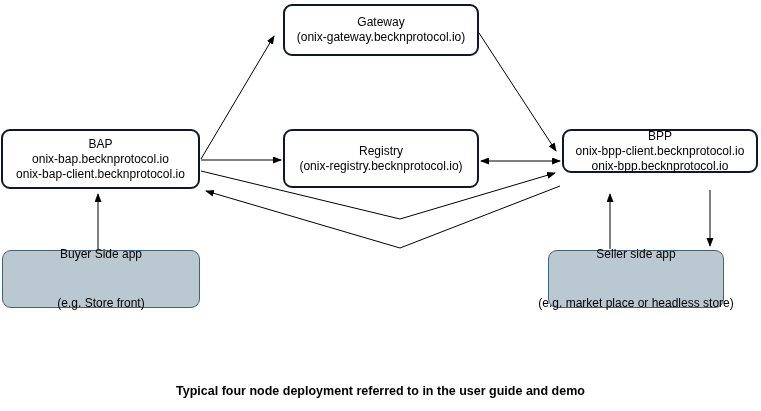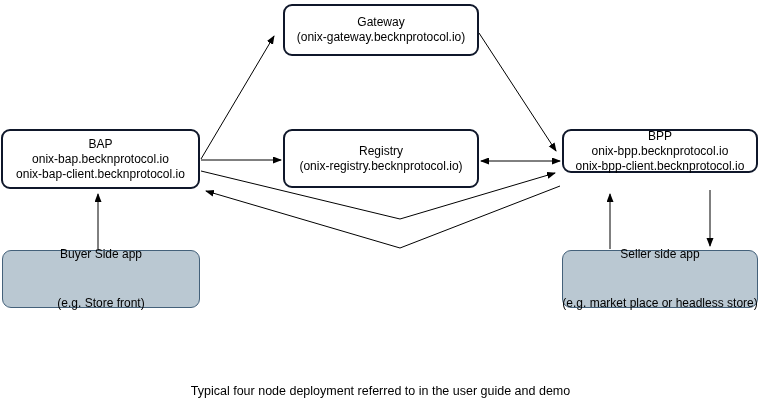--- a/index.html
+++ b/index.html
@@ -25,27 +25,28 @@
     color:#000000;
   }
   .node.white{background:#ffffff;border:2px solid #0f172a;}
   .node.app{background:#bac8d2;border:1px solid #44617a;gap:34px;}
   .node span{display:block;white-space:nowrap;}
   #node-gateway{left:283px;top:4px;width:196px;height:52px;}
   #node-registry{left:283px;top:129px;width:196px;height:59px;}
   #node-bap{left:1px;top:129px;width:199px;height:60px;align-items:center;}
   #node-bpp{left:562px;top:129px;width:196px;height:44px;}
   #node-buyer{left:2px;top:250px;width:198px;height:58px;}
-  #node-seller{left:562px;top:250px;width:196px;height:58px;}
+  #node-seller{left:548px;top:250px;width:176px;height:58px;}
   .caption{
     position:absolute;
     left:0;top:384px;width:761px;
     text-align:center;
     font-size:12.5px;
     color:#000000;
+    font-weight:bold;
   }
 </style>
 </head>
 <body>
 
 <div class="canvas">
 
   <svg class="edges-layer" width="761" height="411" viewBox="0 0 761 411" xmlns="http://www.w3.org/2000/svg">
     <defs>
       <marker id="arrowE" markerWidth="10" markerHeight="8" refX="8" refY="3.5" orient="auto" markerUnits="userSpaceOnUse">
@@ -79,22 +80,22 @@
   </div>
 
   <div class="node white" id="node-bap">
     <span>BAP</span>
     <span>onix-bap.becknprotocol.io</span>
     <span>onix-bap-client.becknprotocol.io</span>
   </div>
 
   <div class="node white" id="node-bpp">
     <span>BPP</span>
+    <span>onix-bpp-client.becknprotocol.io</span>
     <span>onix-bpp.becknprotocol.io</span>
-    <span>onix-bpp-client.becknprotocol.io</span>
   </div>
 
   <div class="node app" id="node-buyer">
     <span>Buyer Side app</span>
     <span>(e.g. Store front)</span>
   </div>
 
   <div class="node app" id="node-seller">
     <span>Seller side app</span>
     <span>(e.g. market place or headless store)</span>

